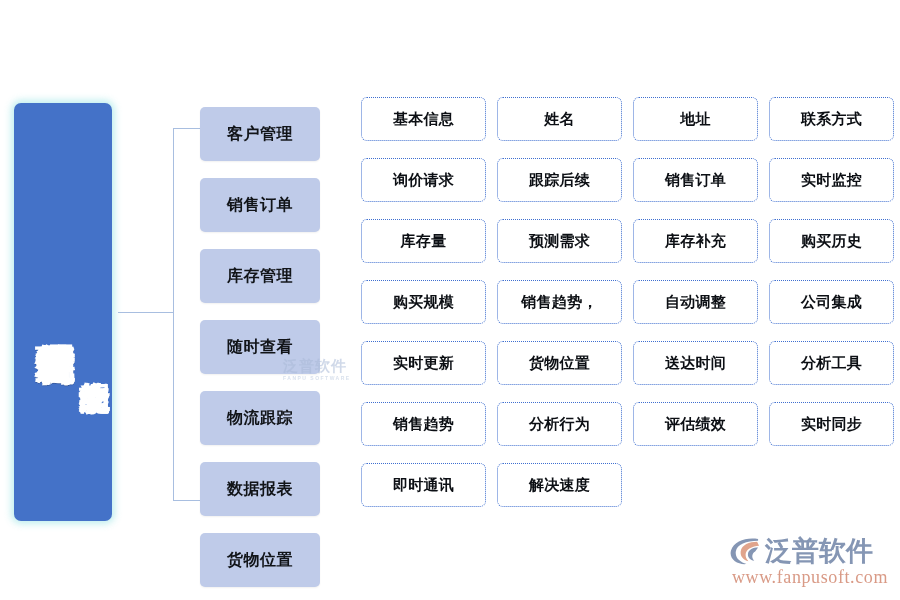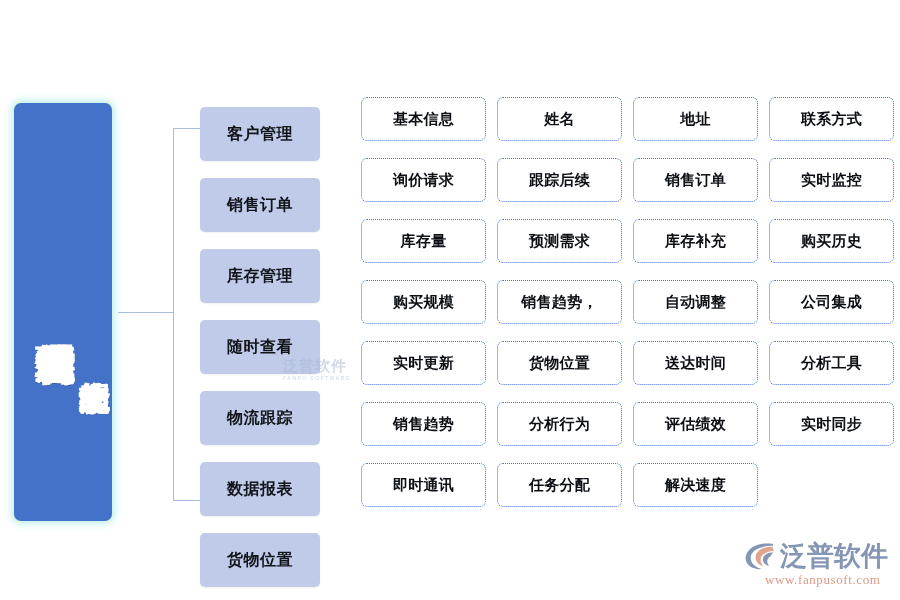--- a/index.html
+++ b/index.html
@@ -153,25 +153,25 @@
   .logo-mark{width:33px;height:30px;margin-right:3px;}
   .logo-word{
     font-size:27px;
     font-weight:700;
     color:#8596b4;
     letter-spacing:0px;
     line-height:1;
   }
   .logo-url{
     font-family:"Liberation Serif","DejaVu Serif",serif;
-    font-size:13px;
+    font-size:18px;
     color:#d99a86;
     letter-spacing:.6px;
     margin-top:1px;
-    margin-left:21px;
+    margin-left:3px;
   }
 </style>
 </head>
 <body>
 
 <div id="canvas">
 
   <div class="banner">
     <div class="banner-main">合成材料制造行业销售管理</div>
     <div class="banner-sub">系统的功能介绍</div>
@@ -217,21 +217,20 @@
     <div class="cell">货物位置</div>
     <div class="cell">送达时间</div>
 
     <div class="cell">分析工具</div>
     <div class="cell">销售趋势</div>
     <div class="cell">分析行为</div>
     <div class="cell">评估绩效</div>
 
     <div class="cell">实时同步</div>
     <div class="cell">即时通讯</div>
-    <div class="cell">任务分配</div>
     <div class="cell">解决速度</div>
   </div>
 
   <div class="watermark">
     <span>泛普软件</span>
     <span class="wm-sub">FANPU SOFTWARE</span>
   </div>
 
   <div class="logo">
     <div class="logo-row">

